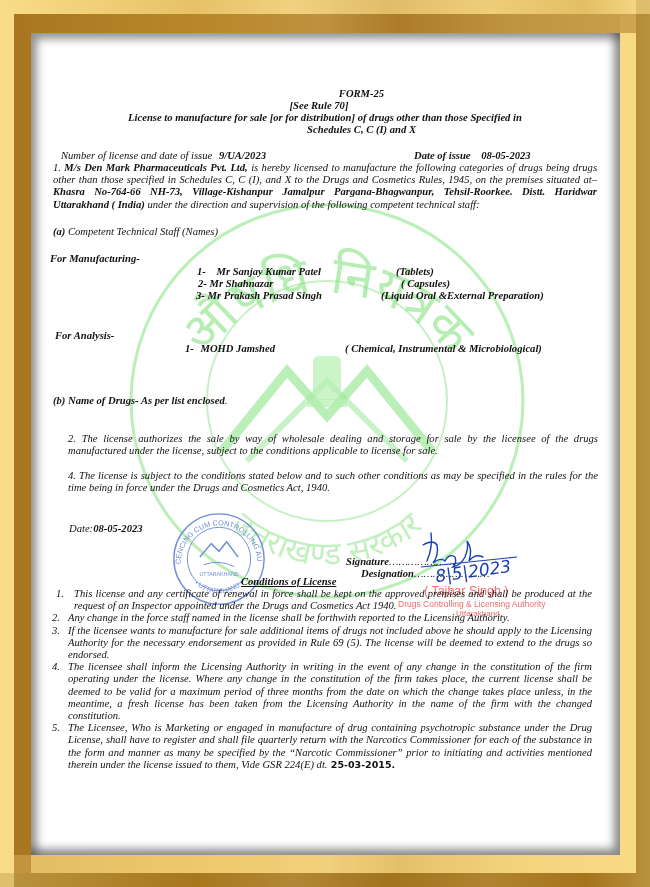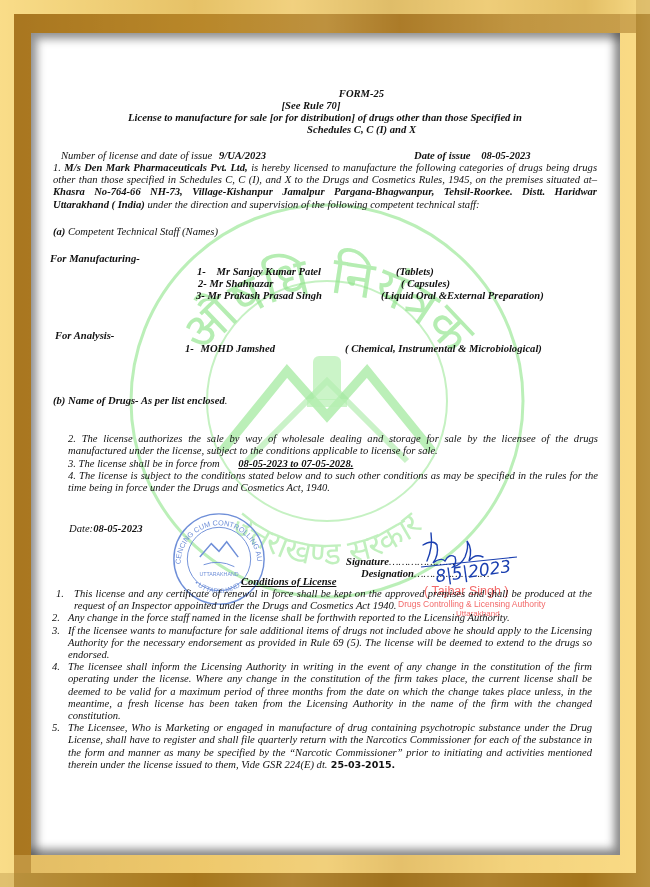--- a/index.html
+++ b/index.html
@@ -75,21 +75,21 @@
     </text>
     <polyline points="95,250 160,170 200,215 240,170 305,250" fill="none" stroke="#9ee89a" stroke-width="9" opacity="0.7"></polyline>
     <polyline points="120,260 200,180 280,260" fill="none" stroke="#9ee89a" stroke-width="6" opacity="0.55"></polyline>
     <rect x="186" y="155" width="28" height="44" rx="6" fill="#b5efb1" opacity="0.7"></rect>
     <rect x="180" y="198" width="40" height="8" fill="#b5efb1" opacity="0.7"></rect>
   </svg>
 
   <div class="content">
 
     <div class="abs center b" style="left:0; top:55px; width:589px;">FORM-25</div>
-    <div class="abs center b" style="left:0; top:67px; width:488px;">[See Rule 70]</div>
+    <div class="abs center b" style="left:8px; top:67px; width:488px;">[See Rule 70]</div>
     <div class="abs center b" style="left:0; top:79px; width:516px;">License to manufacture for sale [or for distribution] of drugs other than those Specified in</div>
     <div class="abs center b" style="left:0; top:91px; width:589px;">Schedules C, C (I) and X</div>
 
     <div class="abs" style="left:30px; top:117px;">
       <span>Number of license and date of issue</span>
       <span class="b" style="margin-left:4px;">9/UA/2023</span>
     </div>
     <div class="abs" style="left:383px; top:117px;">
       <span class="b">Date of issue</span>
       <span class="b" style="margin-left:8px;">08-05-2023</span>
@@ -128,24 +128,20 @@
       <span>1-</span>
       <span style="margin-left:4px;">MOHD Jamshed</span>
     </div>
     <div class="abs b" style="left:314px; top:310px;">( Chemical, Instrumental &amp; Microbiological)</div>
 
     <div class="abs" style="left:22px; top:362px;">
       <span class="b">(b) Name of Drugs- As per list enclosed</span><span>.</span>
     </div>
 
     <div class="abs just" style="left:37px; top:400px; width:530px;">2. The license authorizes the sale by way of wholesale dealing and storage for sale by the licensee of the drugs manufactured under the license, subject to the conditions applicable to license for sale.</div>
-    <div class="abs" style="left:37px; top:425px;">
-      <span>3. The license shall be in force from</span>
-      <span class="b u" style="margin-left:16px;">08-05-2023 to  07-05-2028.</span>
-    </div>
     <div class="abs just" style="left:37px; top:437px; width:530px;">4. The license is subject to the conditions stated below and to such other conditions as may be specified in the rules for the time being in force under the Drugs and Cosmetics Act, 1940.</div>
 
     <div class="abs" style="left:38px; top:490px;">
       <span>Date:</span><span class="b">08-05-2023</span>
     </div>
 
     <svg class="stamp" viewBox="0 0 100 100">
       <circle cx="50" cy="50" r="47" fill="none" stroke="#6f8fd8" stroke-width="1.5"></circle>
       <circle cx="50" cy="50" r="33" fill="none" stroke="#6f8fd8" stroke-width="1"></circle>
       <defs>

